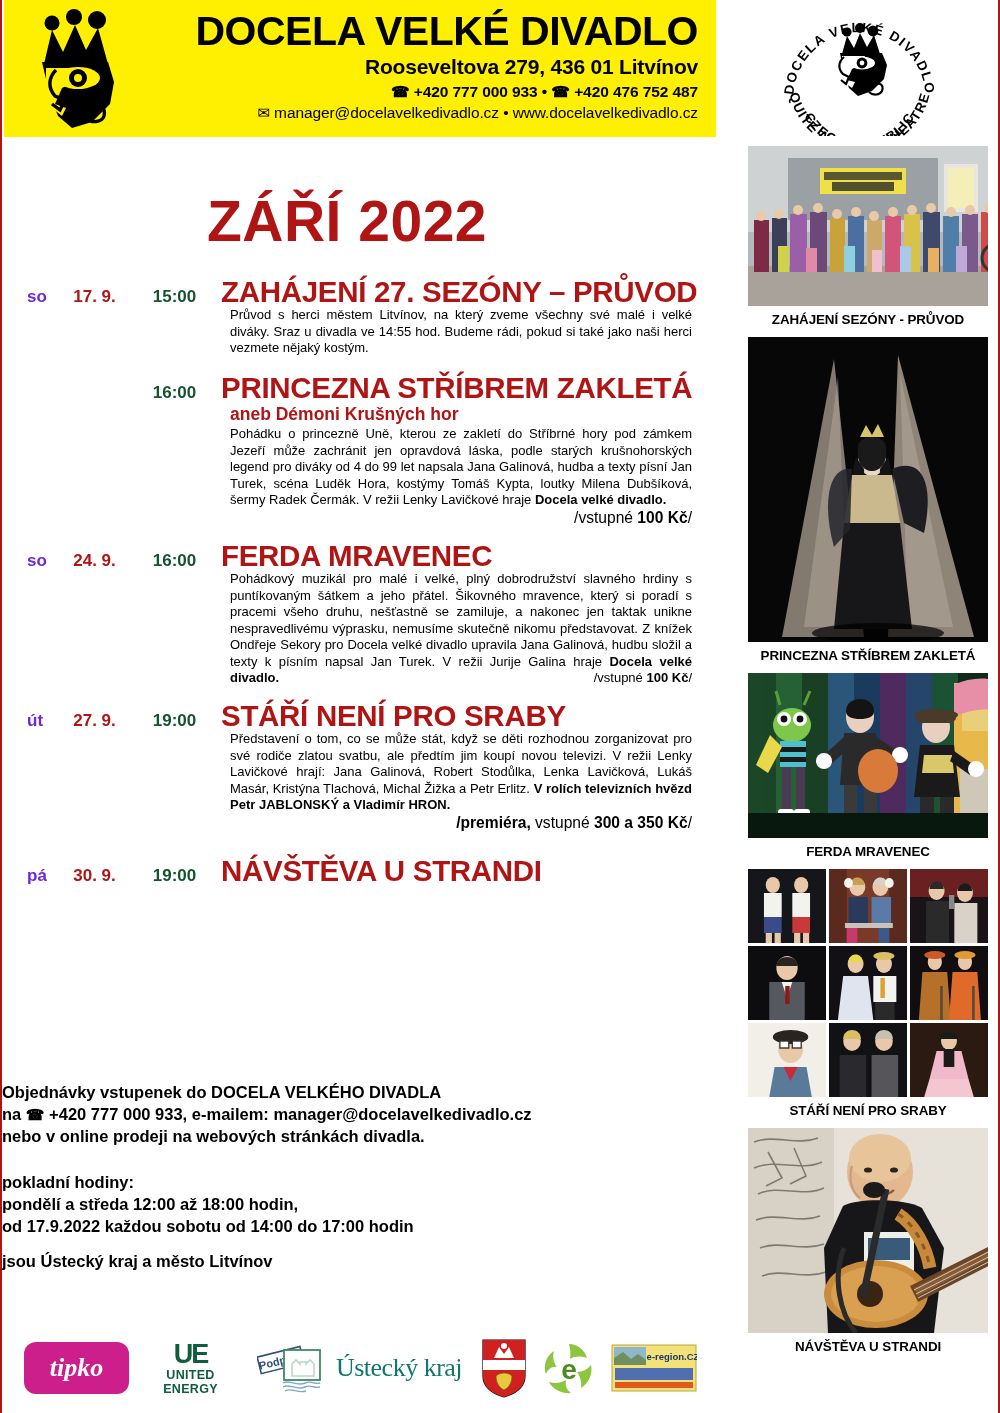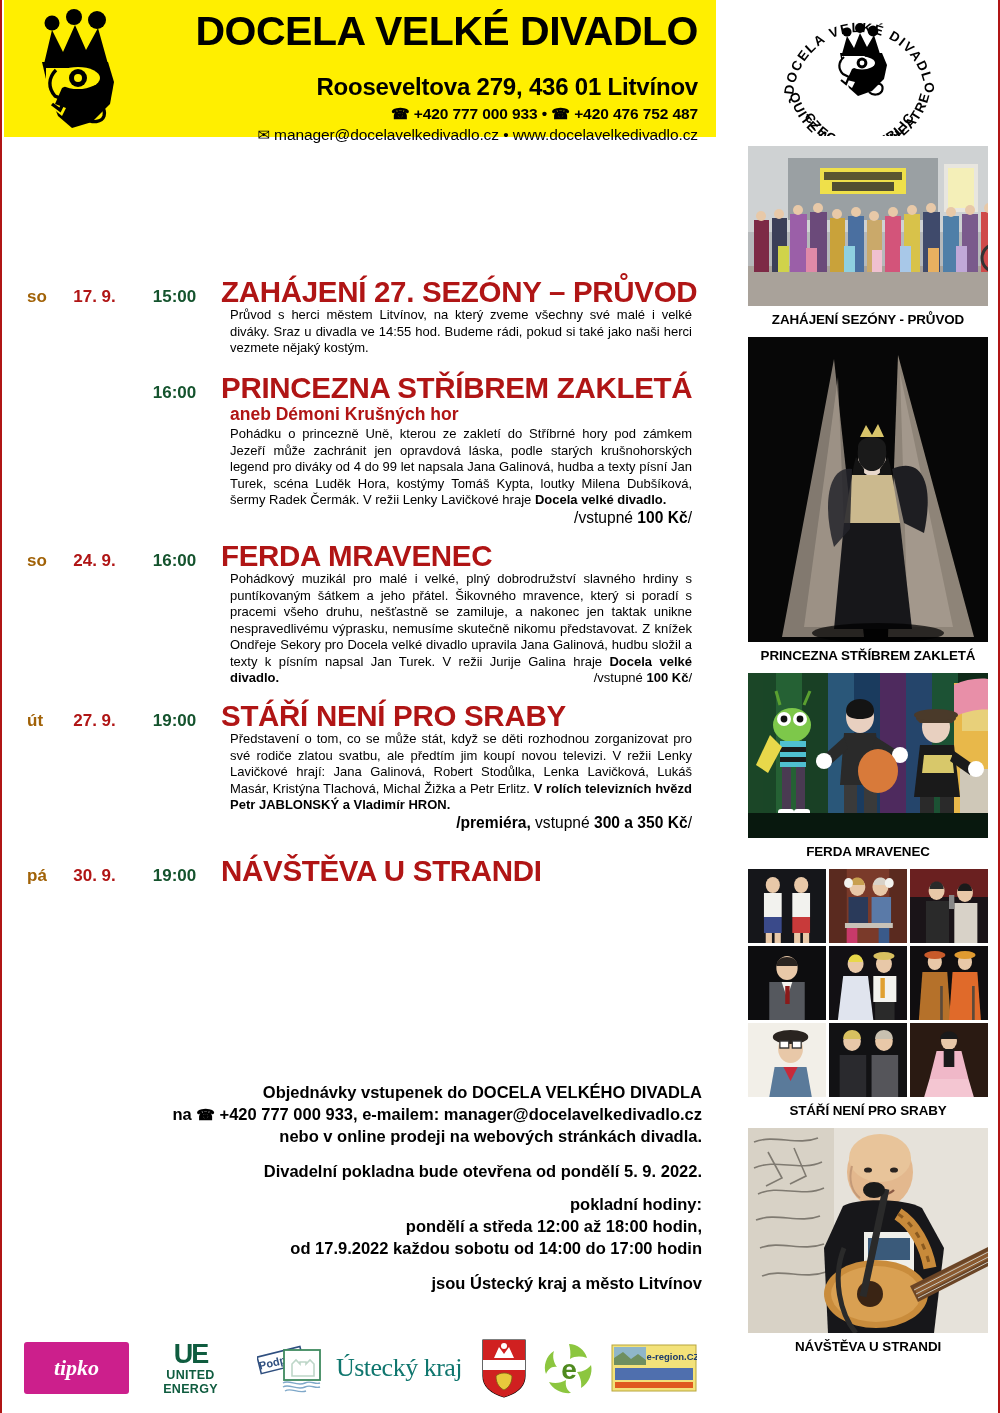--- a/index.html
+++ b/index.html
@@ -29,21 +29,21 @@
     flex:0 0 auto; position:relative;
   }
   .header-text{
     flex:1 1 auto; text-align:right; padding-right:18px; padding-top:10px;
   }
   .theatre-name{
     font-size:41px; font-weight:bold; letter-spacing:-0.5px;
     line-height:1.05; white-space:nowrap;
   }
   .theatre-addr{
-    font-size:24px; font-weight:bold; margin-top:20px; letter-spacing:-0.2px;
+    font-size:21px; font-weight:bold; margin-top:2px; letter-spacing:-0.2px;
   }
   .theatre-phones{
     font-size:15.5px; font-weight:bold; margin-top:4px; letter-spacing:-0.1px;
   }
   .theatre-mail{
     font-size:15.5px; margin-top:3px; letter-spacing:-0.1px;
   }
   .glyph{ font-size:15px; }
 
   
@@ -62,21 +62,21 @@
   }
 
   
   .events{
     position:absolute; left:0; top:277px; width:700px;
   }
   .event{ position:relative; margin-bottom:2px; }
   .ev-head{ display:flex; align-items:baseline; }
   .ev-day{
     width:55px; text-align:left; padding-left:25px;
-    color:#a16207; font-weight:bold; font-size:17px;
+    color:#6d28d9; font-weight:bold; font-size:17px;
   }
   .ev-date{
     width:75px; text-align:center;
     color:#b01515; font-weight:bold; font-size:17px;
   }
   .ev-time{
     width:85px; text-align:center;
     color:#14532d; font-weight:bold; font-size:17px;
   }
   .ev-title{
@@ -94,35 +94,35 @@
   .ev-desc b{ font-weight:bold; }
   .ev-price{
     font-size:15.6px; text-align:right; margin-top:0px;
   }
   .ev-price b{ font-weight:bold; }
   .inline-price{ float:right; }
   .clear{ clear:both; }
 
   
   .footer-info{
-    position:absolute; left:0; top:1082px; width:700px; text-align:right;
+    position:absolute; left:0; top:1082px; width:700px; text-align:left;
     font-size:16.5px; font-weight:bold; line-height:1.33;
   }
   .fi-gap{ height:13px; }
   .fi-gap-s{ height:11px; }
 
   
   .sponsors{
     position:absolute; left:22px; top:1333px; width:670px; height:70px;
     display:flex; align-items:center; gap:14px;
   }
   .sp{ flex:0 0 auto; display:flex; align-items:center; justify-content:center; }
   .sp-tipko{
-    width:105px; height:52px; background:#cc1f8c; border-radius:3px;
-    color:#fff; font-style:italic; font-weight:bold; font-size:22px;
+    width:105px; height:52px; background:#cc1f8c; border-radius:12px;
+    color:#fff; font-style:italic; font-weight:bold; font-size:26px;
     font-family:"Liberation Serif", serif;
   }
   .sp-ue{ width:95px; height:56px; text-align:center; color:#0f5c3f; }
   .sp-ue .ue-mark{ font-size:27px; font-weight:bold; letter-spacing:-2px; line-height:1;}
   .sp-ue .ue-t{ font-size:12.5px; font-weight:bold; line-height:1.12; letter-spacing:0.3px;}
   .sp-kraj{ width:215px; height:58px; display:flex; align-items:center; gap:4px;}
   .sp-kraj .badge{
     width:75px; height:52px; position:relative;
   }
   .sp-kraj .ktext{
@@ -238,20 +238,21 @@
       </text>
       <text font-family="Liberation Sans, sans-serif" font-size="13.5" font-weight="bold" fill="#000" letter-spacing="1.2">
         <textPath href="#arcMid" startOffset="50%" text-anchor="middle">QUITE A GREAT THEATRE</textPath>
       </text>
       <text font-family="Liberation Sans, sans-serif" font-size="13.5" font-weight="bold" fill="#000" letter-spacing="1.2">
         <textPath href="#arcBot" startOffset="50%" text-anchor="middle">CZECH REPUBLIC</textPath>
       </text>
     </svg>
   </div>
 
+  <div class="month-title">ZÁŘÍ 2022</div>
 
   <div class="events">
 
     <div class="event" style="margin-bottom:16px;">
       <div class="ev-head">
         <div class="ev-day">so</div>
         <div class="ev-date">17. 9.</div>
         <div class="ev-time">15:00</div>
         <div class="ev-title">ZAHÁJENÍ 27. SEZÓNY – PRŮVOD</div>
       </div>
@@ -309,21 +310,20 @@
       </div>
     </div>
 
   </div>
 
   <div class="footer-info">
     <div>Objednávky vstupenek do DOCELA VELKÉHO DIVADLA</div>
     <div><span>na </span><span class="glyph">☎</span><span> +420 777 000 933, e-mailem: manager@docelavelkedivadlo.cz</span></div>
     <div>nebo v online prodeji na webových stránkách divadla.</div>
     <div class="fi-gap"></div>
-    <div>Divadelní pokladna bude otevřena od pondělí 5. 9. 2022.</div>
     <div class="fi-gap-s"></div>
     <div>pokladní hodiny:</div>
     <div>pondělí a středa 12:00 až 18:00 hodin,</div>
     <div>od 17.9.2022 každou sobotu od 14:00 do 17:00 hodin</div>
     <div class="fi-gap"></div>
     <div>jsou Ústecký kraj a město Litvínov</div>
   </div>
 
   <div class="sponsors">
 

